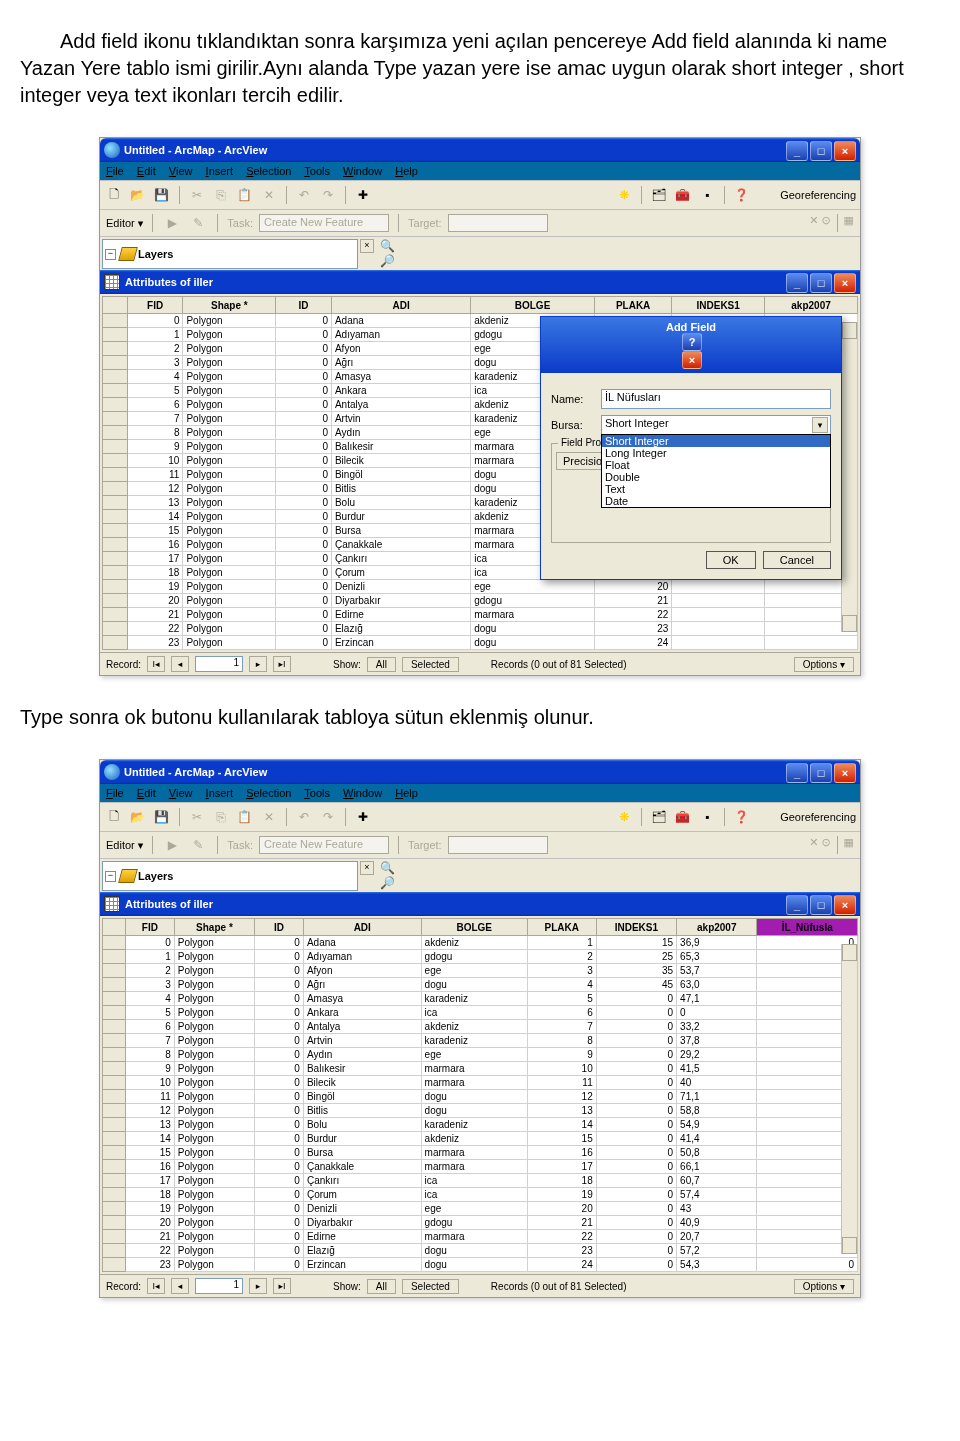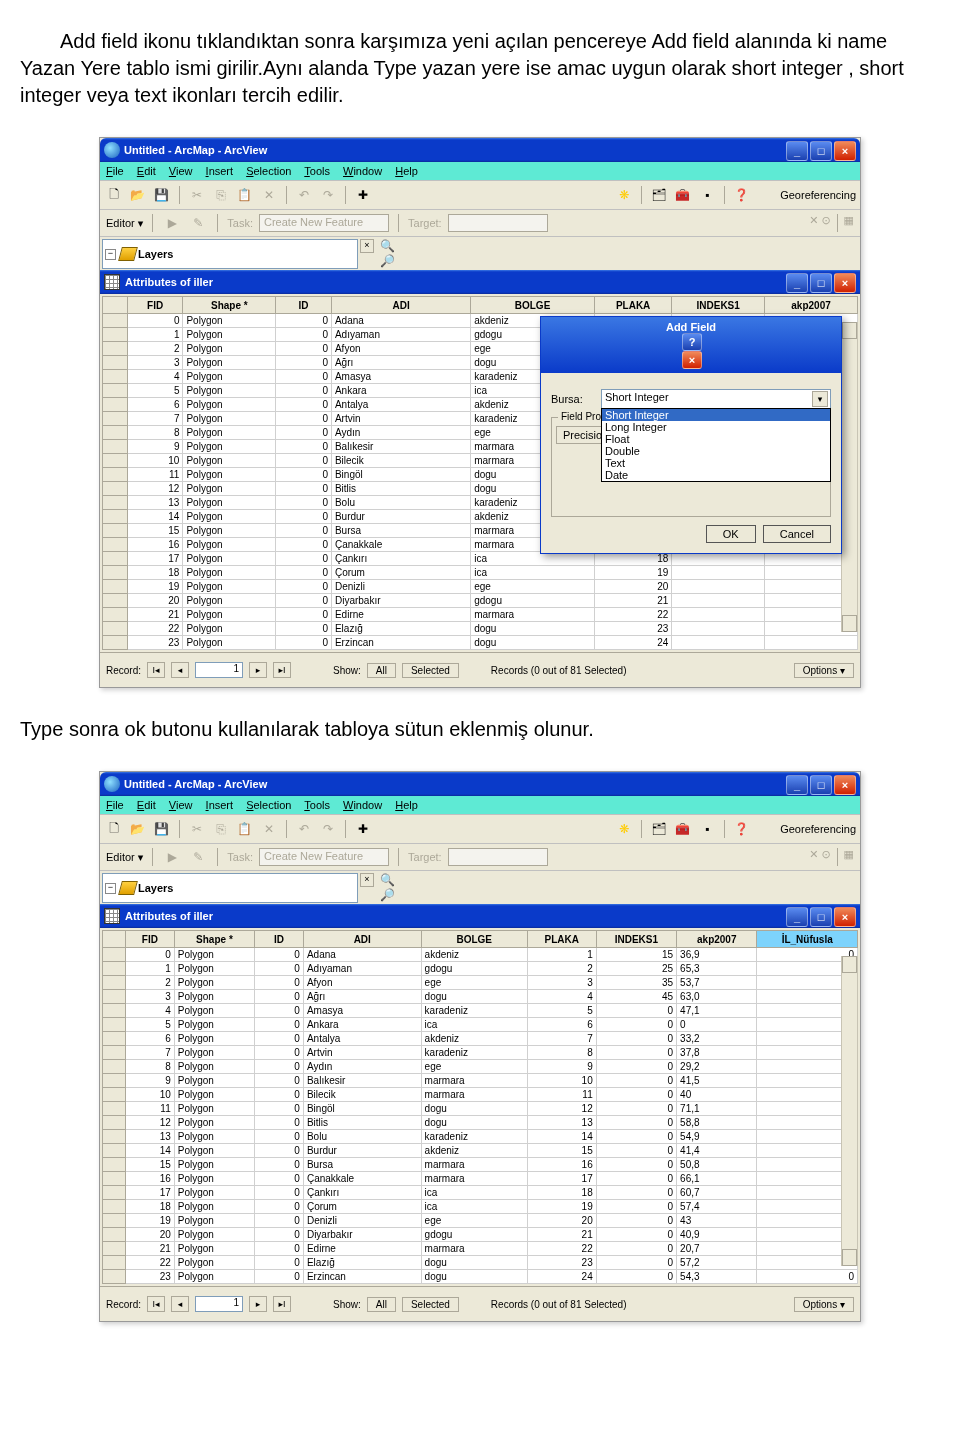--- a/index.html
+++ b/index.html
@@ -68,21 +68,21 @@
     justify-content: center;
     border-radius: 3px;
     border: 1px solid rgba(255,255,255,0.4);
     font-family: Arial;
     line-height: 1;
   }
   .winbtn.min { background: linear-gradient(#5a8bf0,#1a40b0); }
   .winbtn.max { background: linear-gradient(#5a8bf0,#1a40b0); }
   .winbtn.close { background: linear-gradient(#f08a5a,#d02000); }
   .menubar {
-    background: #5eead4;
+    background: #0369a1;
     padding: 3px 6px;
     border-bottom: 1px solid #c0c0c0;
   }
   .menubar span { margin-right: 10px; cursor: default; }
   .menubar u { text-decoration: underline; }
   .toolbar {
     background: #ece9d8;
     padding: 3px 4px;
     border-bottom: 1px solid #c0c0c0;
     display: flex;
@@ -178,21 +178,21 @@
   }
   table.data td.rhdr {
     background: #ece9d8;
     border: 1px solid #aca899;
     width: 14px;
   }
   table.data td.num { text-align: right; }
   .status-row {
     background: #ece9d8;
     border-top: 1px solid #aca899;
-    padding: 9px 6px;
+    padding: 3px 6px;
     display: flex;
     align-items: center;
     gap: 6px;
     font-size: 10px;
   }
   .navbtn {
     border: 1px solid #aca899;
     background: #ece9d8;
     width: 16px; height: 14px;
     display: inline-flex;
@@ -752,20 +752,24 @@
     </div>
   </div>
 
   <div class="dialog" style="left:440px;top:178px;">
     <div class="dlg-title">
       <span style="flex:1">Add Field</span>
       <div class="dlg-help">?</div>
       <div class="dlg-close">×</div>
     </div>
     <div class="dlg-body">
+      <div class="dlg-row">
+        <label>Name:</label>
+        <div class="dlg-input">İL Nüfusları</div>
+      </div>
       <div class="dlg-row">
         <label>Bursa:</label>
         <div class="dlg-select">
           <div class="dlg-selbox">Short Integer</div>
           <div class="dlg-list">
             <div class="sel">Short Integer</div>
             <div>Long Integer</div>
             <div>Float</div>
             <div>Double</div>
             <div>Text</div>
@@ -891,21 +895,21 @@
             <tr id="hdr2">
               <th class="rhdr"></th>
               <th>FID</th>
               <th>Shape *</th>
               <th>ID</th>
               <th>ADI</th>
               <th>BOLGE</th>
               <th>PLAKA</th>
               <th>INDEKS1</th>
               <th>akp2007</th>
-              <th style="background: #7dd3fc;">İL_Nüfusla</th>
+              <th style="background: #a21caf;">İL_Nüfusla</th>
             </tr>
           </thead>
         <tbody id="body2">
             <tr>
               <td class="rhdr"></td>
               <td class="num">0</td>
               <td>Polygon</td>
               <td class="num">0</td>
               <td>Adana</td>
               <td>akdeniz</td>

